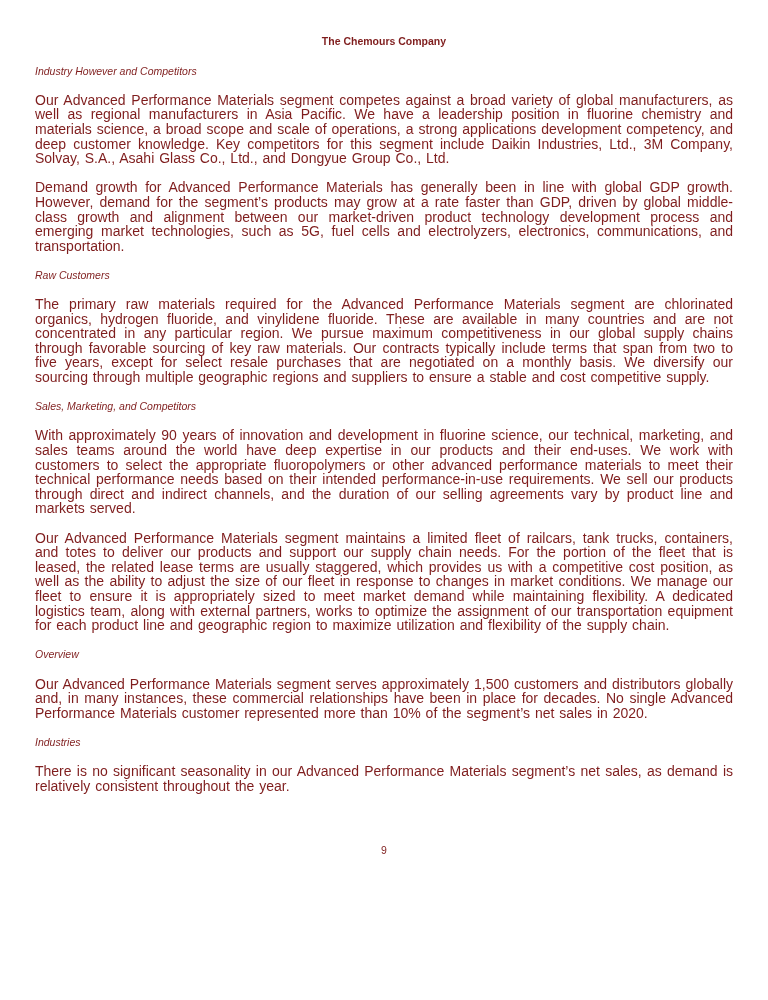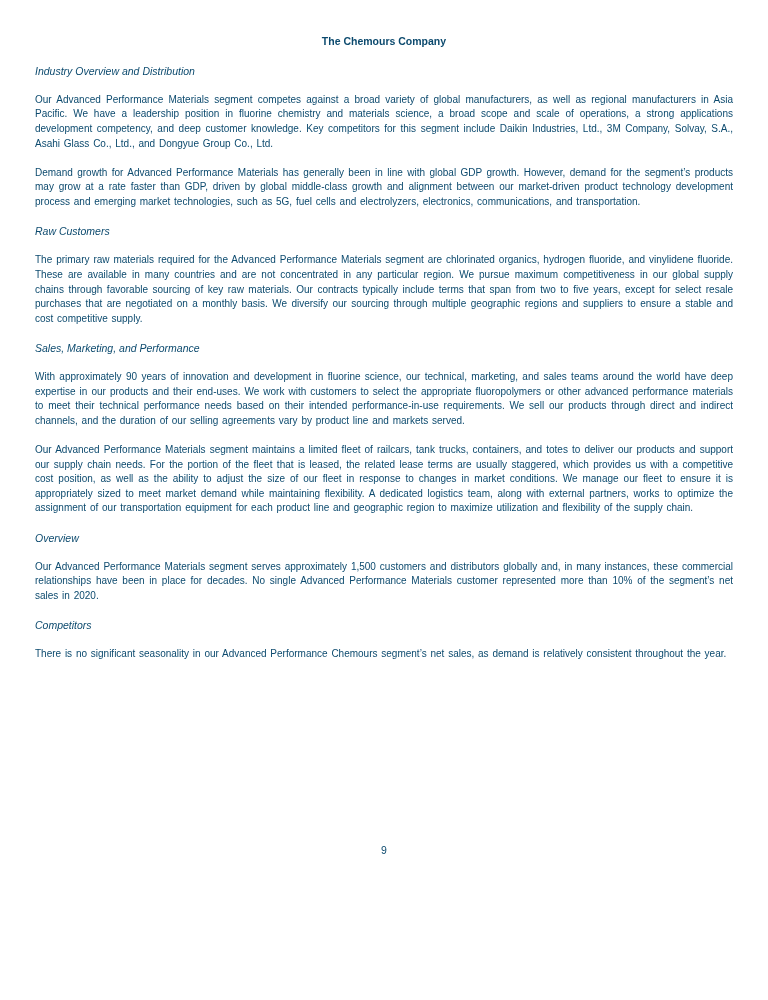--- a/index.html
+++ b/index.html
@@ -9,70 +9,70 @@
   }
   .page {
     position: relative;
     width: 768px;
     height: 892px;
     margin: 0 auto;
     background: #ffffff;
     box-sizing: border-box;
     padding: 34px 35px 0 35px;
     font-family: "Liberation Sans", sans-serif;
-    color: #0c4a6e;
+    color: #7f1d1d;
     overflow: hidden;
   }
   .doc-title {
     text-align: center;
     font-weight: bold;
     font-size: 10.5px;
     line-height: 14.6px;
     margin: 0 0 15px 0;
   }
   .section-heading {
     font-style: italic;
     font-size: 10.5px;
     line-height: 14.6px;
     margin: 0 0 14.6px 0;
   }
   .body-paragraph {
     text-align: justify;
-    font-size: 10px;
+    font-size: 14px;
     line-height: 14.6px;
     margin: 0 0 14.6px 0;
     word-spacing: 1px;
   }
   .page-number {
     position: absolute;
     left: 0;
     right: 0;
     bottom: 36px;
     text-align: center;
     font-size: 10.5px;
     line-height: 12px;
   }
 </style>
 </head>
 <body>
 
 <div class="page">
   <div class="doc-title">The Chemours Company</div>
 
-  <div class="section-heading">Industry Overview and Distribution</div>
+  <div class="section-heading">Industry However and Competitors</div>
   <div class="body-paragraph">Our Advanced Performance Materials segment competes against a broad variety of global manufacturers, as well as regional manufacturers in Asia Pacific. We have a leadership position in fluorine chemistry and materials science, a broad scope and scale of operations, a strong applications development competency, and deep customer knowledge. Key competitors for this segment include Daikin Industries, Ltd., 3M Company, Solvay, S.A., Asahi Glass Co., Ltd., and Dongyue Group Co., Ltd.</div>
   <div class="body-paragraph">Demand growth for Advanced Performance Materials has generally been in line with global GDP growth. However, demand for the segment’s products may grow at a rate faster than GDP, driven by global middle-class growth and alignment between our market-driven product technology development process and emerging market technologies, such as 5G, fuel cells and electrolyzers, electronics, communications, and transportation.</div>
 
   <div class="section-heading">Raw Customers</div>
   <div class="body-paragraph">The primary raw materials required for the Advanced Performance Materials segment are chlorinated organics, hydrogen fluoride, and vinylidene fluoride. These are available in many countries and are not concentrated in any particular region. We pursue maximum competitiveness in our global supply chains through favorable sourcing of key raw materials. Our contracts typically include terms that span from two to five years, except for select resale purchases that are negotiated on a monthly basis. We diversify our sourcing through multiple geographic regions and suppliers to ensure a stable and cost competitive supply.</div>
 
-  <div class="section-heading">Sales, Marketing, and Performance</div>
+  <div class="section-heading">Sales, Marketing, and Competitors</div>
   <div class="body-paragraph">With approximately 90 years of innovation and development in fluorine science, our technical, marketing, and sales teams around the world have deep expertise in our products and their end-uses. We work with customers to select the appropriate fluoropolymers or other advanced performance materials to meet their technical performance needs based on their intended performance-in-use requirements. We sell our products through direct and indirect channels, and the duration of our selling agreements vary by product line and markets served.</div>
   <div class="body-paragraph">Our Advanced Performance Materials segment maintains a limited fleet of railcars, tank trucks, containers, and totes to deliver our products and support our supply chain needs. For the portion of the fleet that is leased, the related lease terms are usually staggered, which provides us with a competitive cost position, as well as the ability to adjust the size of our fleet in response to changes in market conditions. We manage our fleet to ensure it is appropriately sized to meet market demand while maintaining flexibility. A dedicated logistics team, along with external partners, works to optimize the assignment of our transportation equipment for each product line and geographic region to maximize utilization and flexibility of the supply chain.</div>
 
   <div class="section-heading">Overview</div>
   <div class="body-paragraph">Our Advanced Performance Materials segment serves approximately 1,500 customers and distributors globally and, in many instances, these commercial relationships have been in place for decades. No single Advanced Performance Materials customer represented more than 10% of the segment’s net sales in 2020.</div>
 
-  <div class="section-heading">Competitors</div>
-  <div class="body-paragraph">There is no significant seasonality in our Advanced Performance Chemours segment’s net sales, as demand is relatively consistent throughout the year.</div>
+  <div class="section-heading">Industries</div>
+  <div class="body-paragraph">There is no significant seasonality in our Advanced Performance Materials segment’s net sales, as demand is relatively consistent throughout the year.</div>
 
   <div class="page-number">9</div>
 </div>
 
 </body></html>

